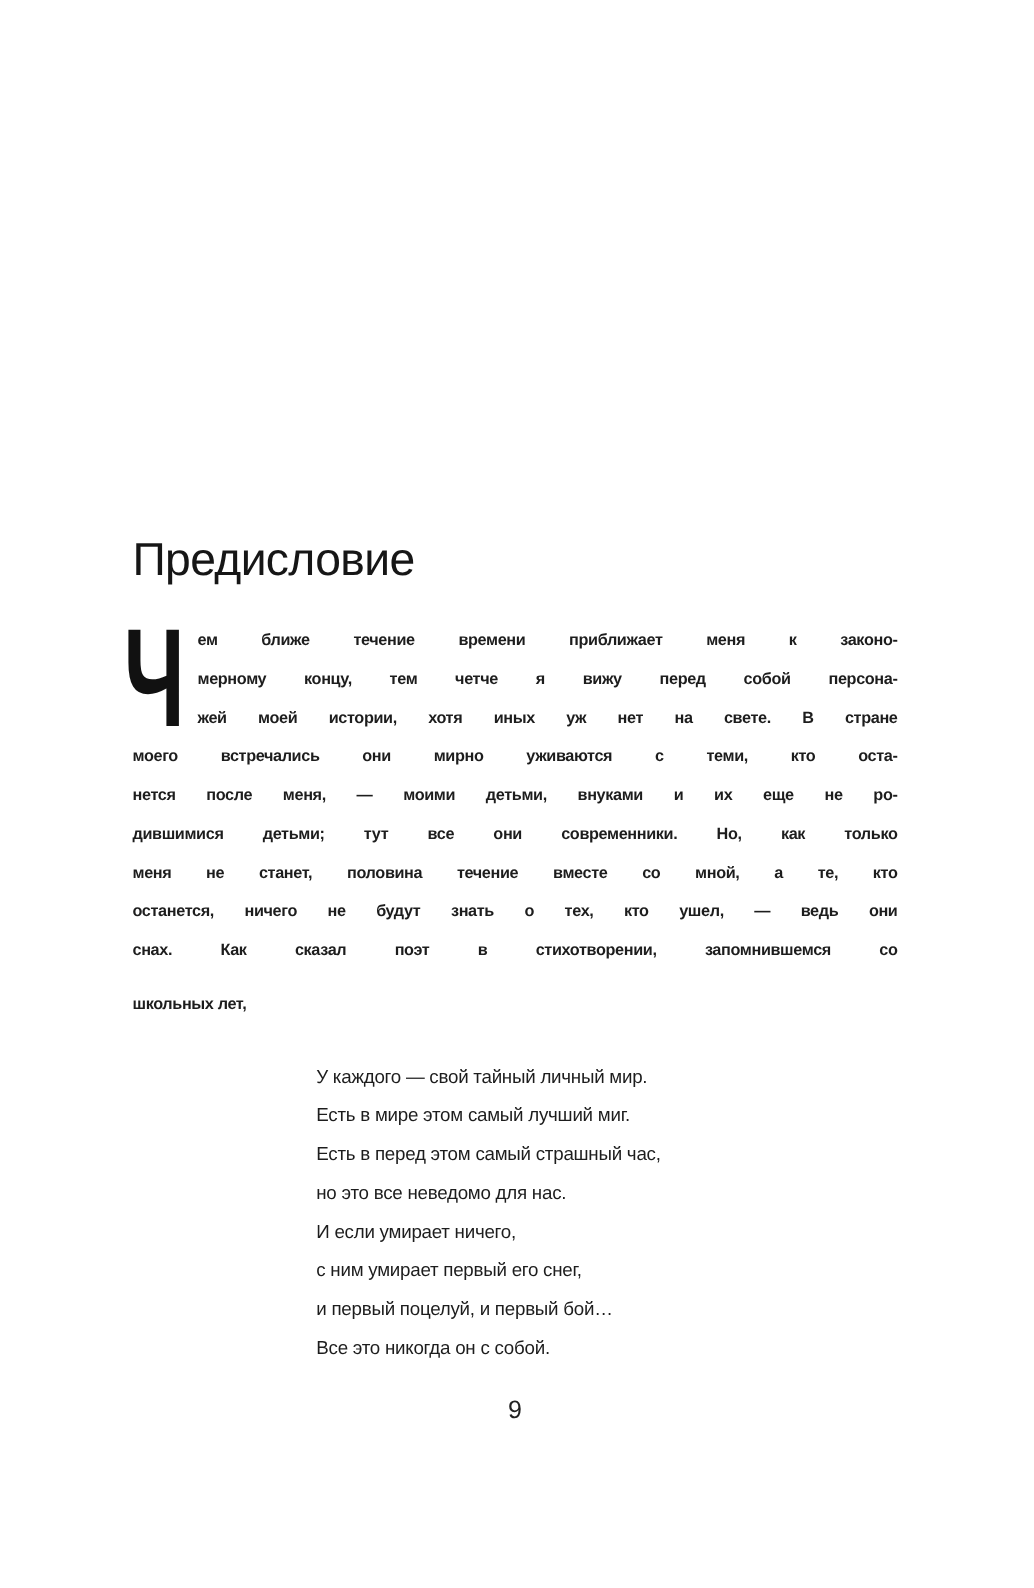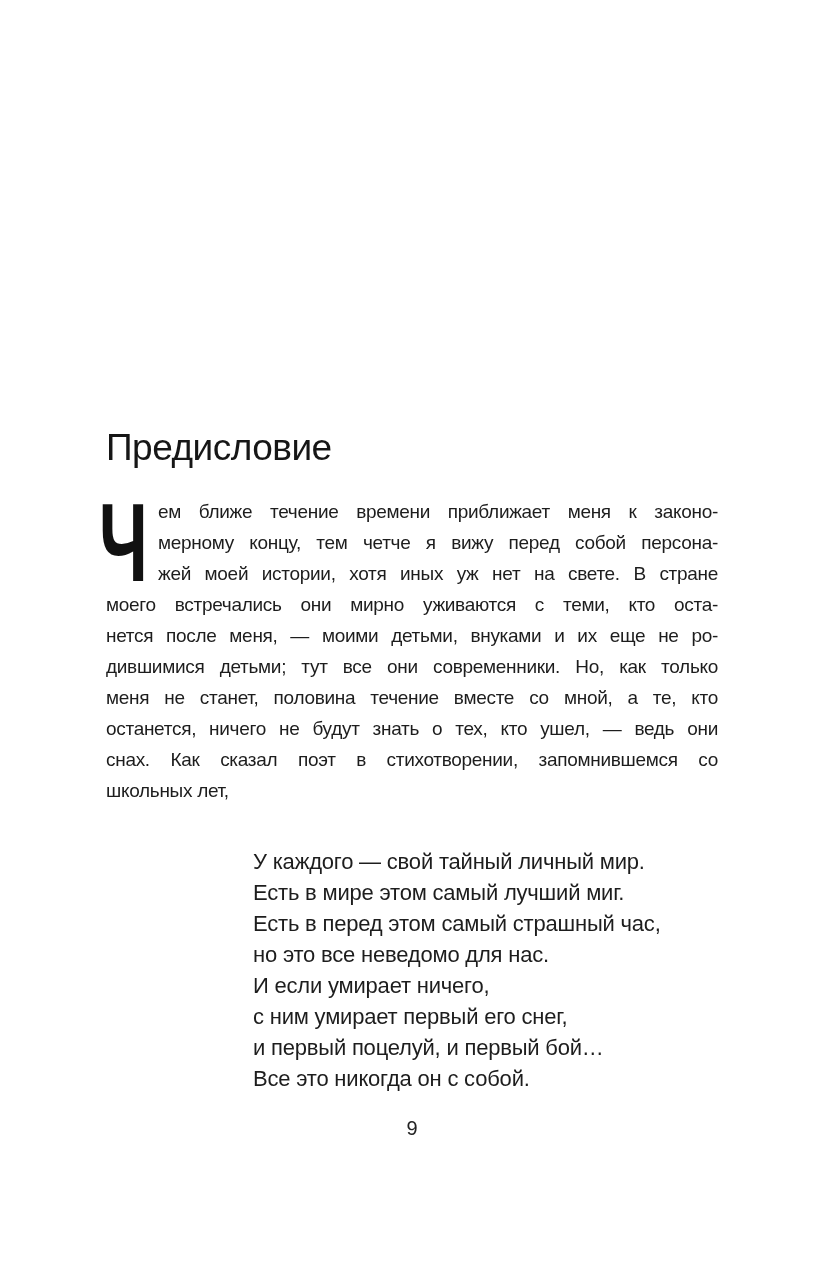--- a/index.html
+++ b/index.html
@@ -15,32 +15,32 @@
     position:absolute;left:106px;top:427px;margin:0;
     font-size:37px;font-weight:400;letter-spacing:-0.5px;color:#161616;text-align:center;
   }
   .dropcap{
     position:absolute;left:99px;top:487px;
     font-size:112px;font-weight:700;line-height:1;color:#111;
     transform:scaleX(0.62);transform-origin:left top;
   }
   .body-lines{
     position:absolute;left:106px;top:496px;width:612px;
-    font-size:19px;line-height:31px;letter-spacing:-0.3px;
+    font-size:13px;line-height:31px;letter-spacing:-0.3px;font-weight:bold;
   }
   .body-lines .line{
     text-align:justify;
     text-align-last:justify;
   }
   
   .body-lines .line:nth-child(-n+3){margin-left:52px;}
-  .body-lines .line:last-child{text-align-last:auto;}
+  .body-lines .line:last-child{text-align-last:auto;margin-top:12px;}
   .poem{
     position:absolute;left:253px;top:846px;
-    font-size:22px;line-height:31px;letter-spacing:-0.2px;
+    font-size:15px;line-height:31px;letter-spacing:-0.2px;
   }
   .pagenum{
     position:absolute;left:106px;top:1117px;width:612px;
     text-align:center;font-size:20px;color:#222;
   }
 </style>
 </head>
 <body>
 
 <div class="page">

